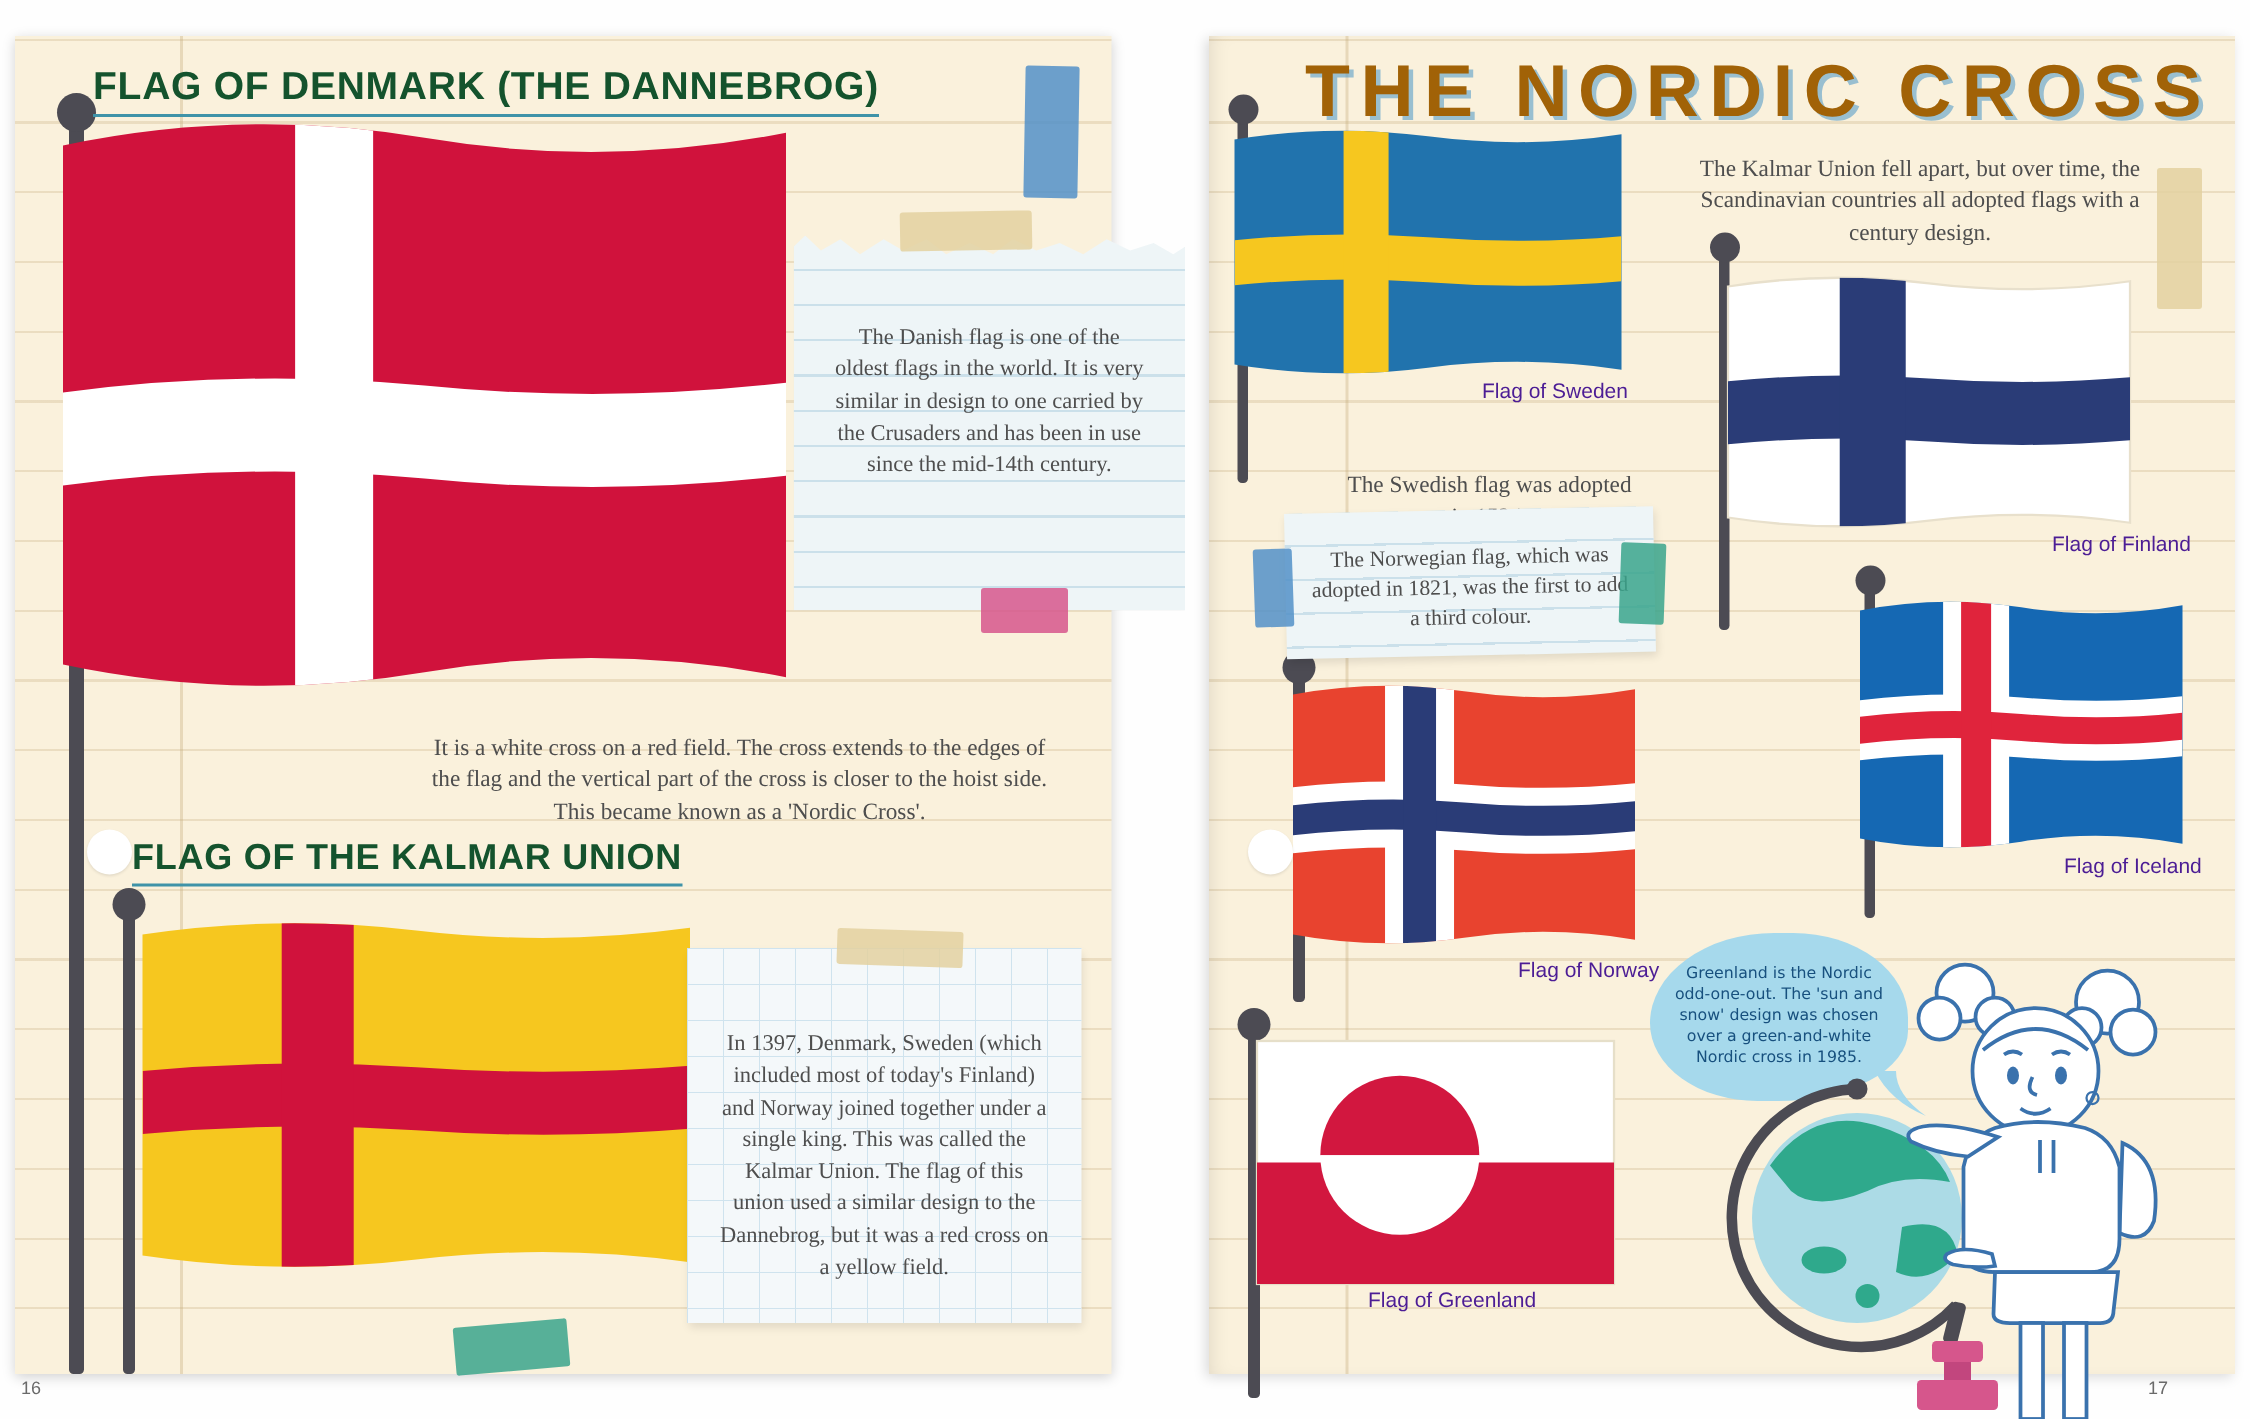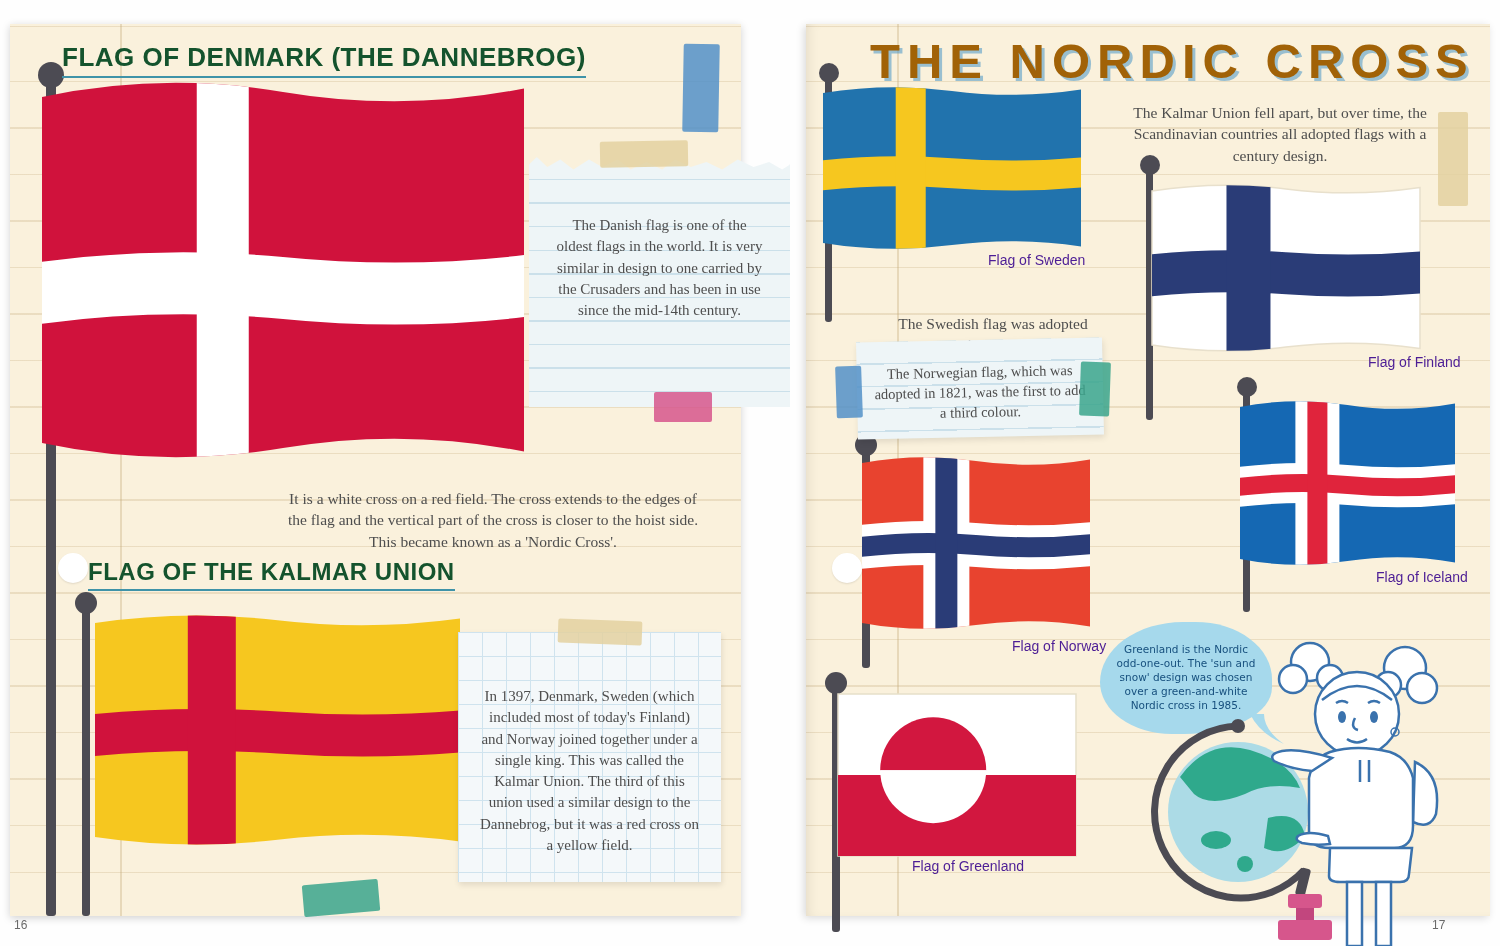--- a/index.html
+++ b/index.html
@@ -219,21 +219,21 @@
       <div class="flag-caption" style="left: 912px; top: 858px;">Flag of Greenland</div>
     </div>
 
   <div class="h-pink" id="heading-denmark">FLAG OF DENMARK (THE DANNEBROG)</div>
   <div class="note" id="note-denmark">
     <span>The Danish flag is one of the oldest flags in the world. It is very similar in design to one carried by the Crusaders and has been in use since the mid-14th century.</span>
   </div>
   <div class="serif-block" id="body1">It is a white cross on a red field. The cross extends to the edges of the flag and the vertical part of the cross is closer to the hoist side. This became known as a 'Nordic Cross'.</div>
   <div class="h-pink" id="heading-kalmar">FLAG OF THE KALMAR UNION</div>
   <div class="note" id="note-kalmar">
-    <span>In 1397, Denmark, Sweden (which included most of today's Finland) and Norway joined together under a single king. This was called the Kalmar Union. The third of this union used a similar design to the Dannebrog, but it was a red cross on a yellow field.</span>
+    <span>In 1397, Denmark, Sweden (which included most of today's Finland) and Norway joined together under a single king. This was called the Kalmar Union. The flag of this union used a similar design to the Dannebrog, but it was a red cross on a yellow field.</span>
   </div>
 
   <div id="nordic-title">THE NORDIC CROSS</div>
   <div class="serif-block" id="intro-right">The Kalmar Union fell apart, but over time, the Scandinavian countries all adopted flags with a century design.</div>
   <div class="serif-block" id="sweden-text">The Swedish flag was adopted in 1524.</div>
   <div class="note" id="note-norway">
     <span>The Norwegian flag, which was adopted in 1821, was the first to add a third colour.</span>
   </div>
 
   <div id="speech-bubble">

